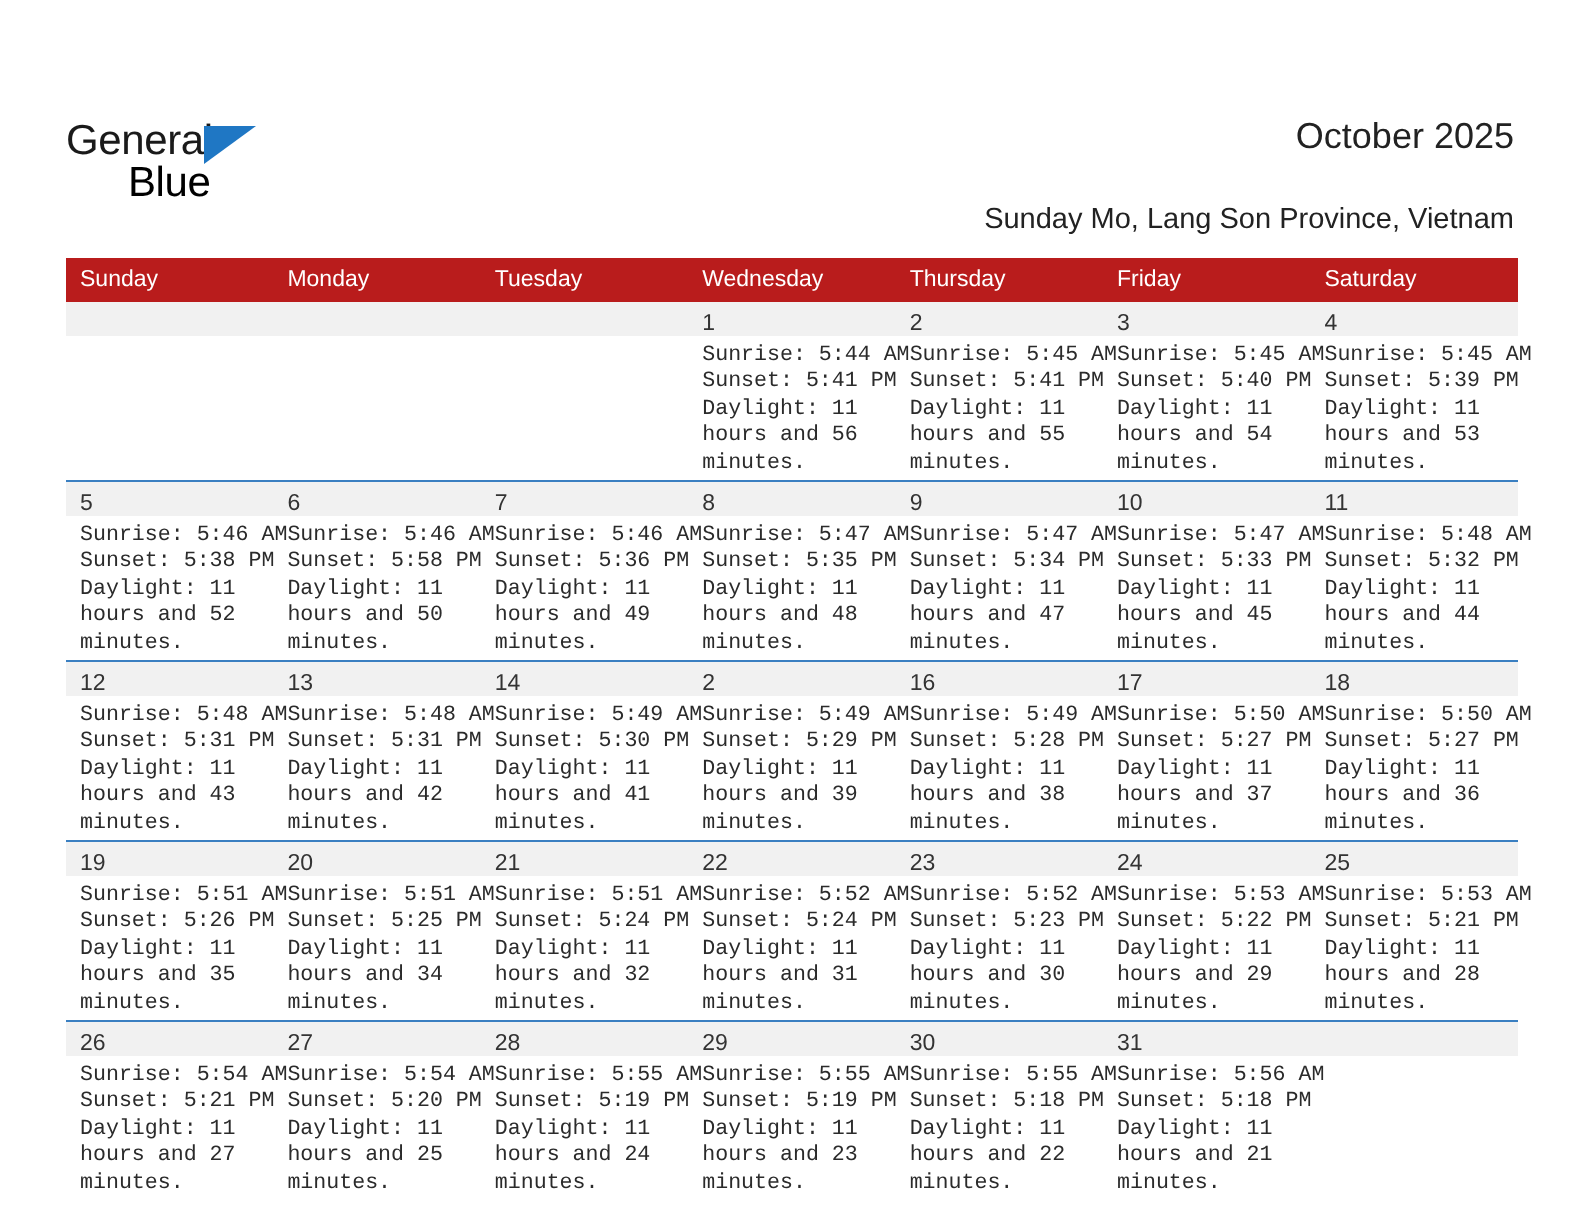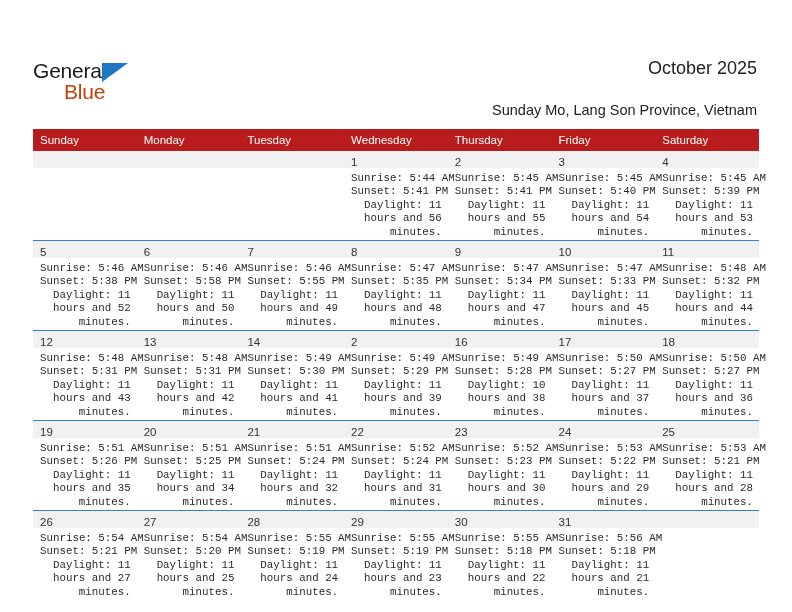--- a/index.html
+++ b/index.html
@@ -55,21 +55,21 @@
     height: 0;
     border-left: 26px solid #1f77c4;
     border-bottom: 19px solid transparent;
   }
   .logo-blue {
     position: absolute;
     left: 31px;
     top: 21px;
     font-size: 21px;
     letter-spacing: -0.2px;
-    color: #c2410c;
+    color: #000000;
     line-height: 22px;
     text-align: right;
   }
 
   .title {
     position: absolute;
     right: 35px;
     top: 34px;
     font-size: 18px;
     color: #222222;
@@ -132,21 +132,20 @@
     font-family: Liberation Mono, monospace;
   }
   .cell-body div {
     font-size: 10.8px;
     line-height: 13.4px;
     color: #2b2b2b;
     white-space: nowrap;
   }
   .cell-body div.wrap {
     white-space: normal;
-    text-align: right;
   }
   td.blank { background: #ffffff; }
   td.blank .daynum-bar { background: #f1f1f1; }
 </style>
 </head>
 <body>
 
 <div class="page">
 
   <div class="header">
@@ -232,21 +231,21 @@
             <div class="cell-body">
               <div>Sunrise: 5:46 AM</div>
               <div>Sunset: 5:58 PM</div>
               <div class="wrap">Daylight: 11 hours and 50 minutes.</div>
             </div>
           </td>
           <td>
             <div class="daynum-bar"><span class="daynum">7</span></div>
             <div class="cell-body">
               <div>Sunrise: 5:46 AM</div>
-              <div>Sunset: 5:55 PM</div>
+              <div>Sunset: 5:36 PM</div>
               <div class="wrap">Daylight: 11 hours and 49 minutes.</div>
             </div>
           </td>
           <td>
             <div class="daynum-bar"><span class="daynum">8</span></div>
             <div class="cell-body">
               <div>Sunrise: 5:47 AM</div>
               <div>Sunset: 5:35 PM</div>
               <div class="wrap">Daylight: 11 hours and 48 minutes.</div>
             </div>
@@ -307,21 +306,21 @@
               <div>Sunrise: 5:49 AM</div>
               <div>Sunset: 5:29 PM</div>
               <div class="wrap">Daylight: 11 hours and 39 minutes.</div>
             </div>
           </td>
           <td>
             <div class="daynum-bar"><span class="daynum">16</span></div>
             <div class="cell-body">
               <div>Sunrise: 5:49 AM</div>
               <div>Sunset: 5:28 PM</div>
-              <div class="wrap">Daylight: 10 hours and 38 minutes.</div>
+              <div class="wrap">Daylight: 11 hours and 38 minutes.</div>
             </div>
           </td>
           <td>
             <div class="daynum-bar"><span class="daynum">17</span></div>
             <div class="cell-body">
               <div>Sunrise: 5:50 AM</div>
               <div>Sunset: 5:27 PM</div>
               <div class="wrap">Daylight: 11 hours and 37 minutes.</div>
             </div>
           </td>

